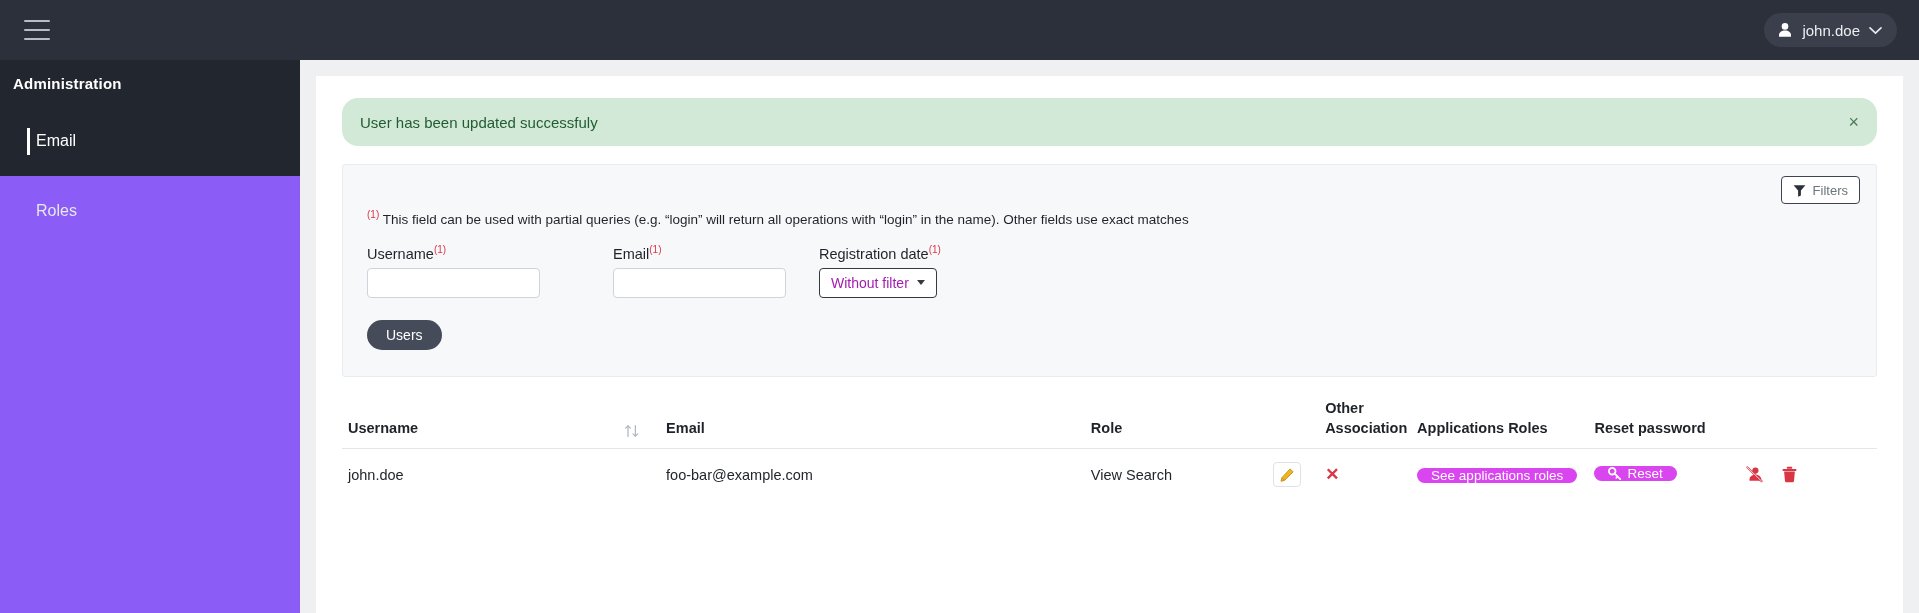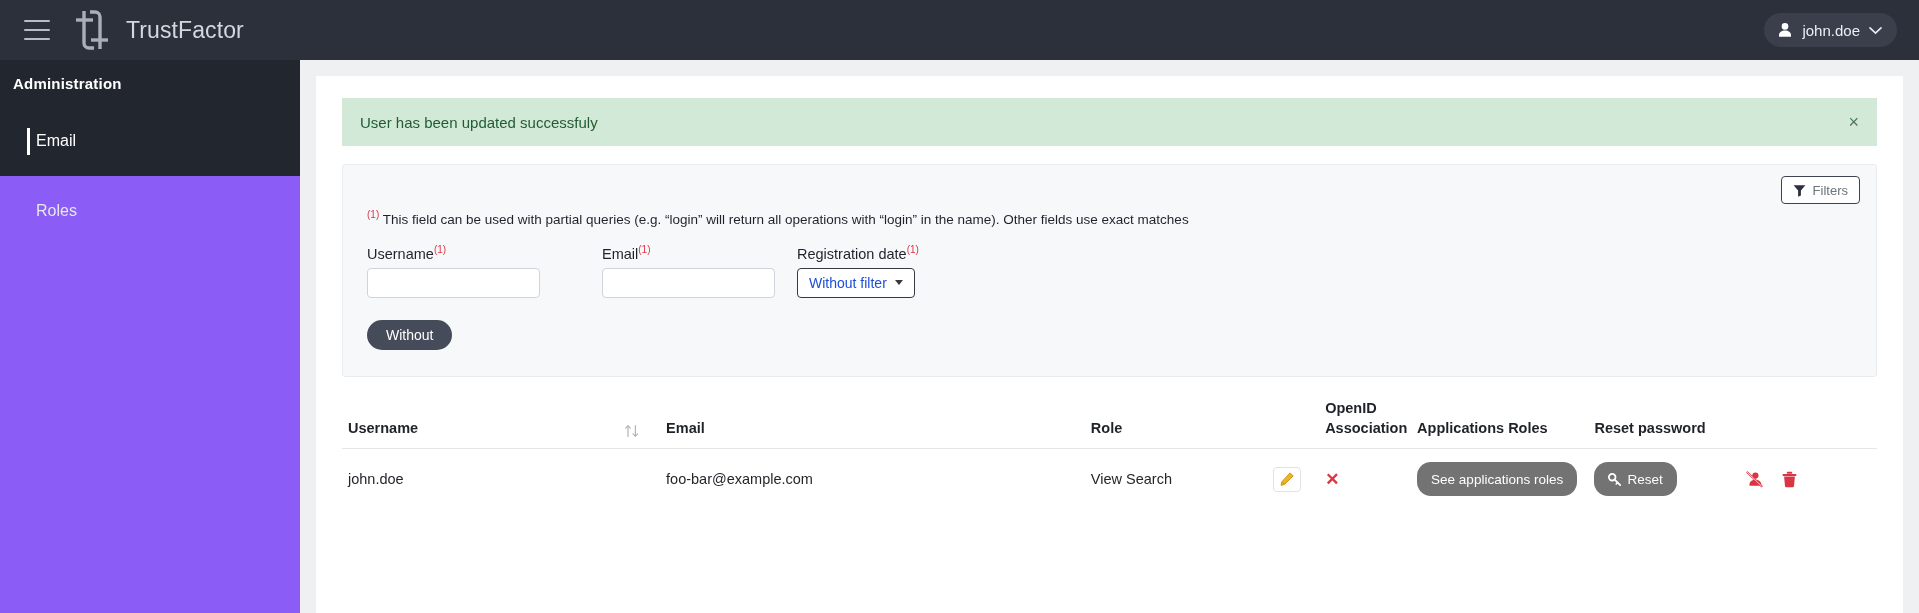--- a/index.html
+++ b/index.html
@@ -98,21 +98,21 @@
     width: 1587px; height: 537px;
     background: #ffffff;
     padding: 22px 26px 0 26px;
   }
 
   
   .alert {
     position: relative;
     height: 48px;
     background: #d3e9d7;
-    border-radius: 0;
+    border-radius: 16px;
     display: flex; align-items: center;
     padding: 0 10px 0 18px;
     color: #215c32;
     font-size: 15px;
   }
   .alert-close {
     position: absolute; right: 18px; top: 50%;
     transform: translateY(-50%);
     color: #4d7a59;
     font-size: 18px;
@@ -152,21 +152,21 @@
     font-size: 13.5px;
     color: #1f2329;
     line-height: 1.2;
   }
   sup.mark { color: #dc3545; font-size: 10px; vertical-align: super; }
 
   .fields-row {
     display: flex;
     align-items: flex-end;
     margin-top: 16px;
-    gap: 4px;
+    gap: 15px;
   }
   .field { position: relative; }
   .field-label {
     display: block;
     font-size: 14.5px;
     color: #1f2329;
     margin-bottom: 6px;
     white-space: nowrap;
   }
   .text-input {
@@ -182,21 +182,21 @@
   .field--username { width: 231px; }
   .field--email    { width: 191px; }
   .select-btn {
     display: inline-flex; align-items: center; gap: 8px;
     height: 30px;
     padding: 0 11px;
     background: #ffffff;
     border: 1px solid #343a40;
     border-radius: 4px;
     font-size: 14px;
-    color: #1d4ed8;
+    color: #a21caf;
     cursor: pointer;
     white-space: nowrap;
     font-family: "Liberation Sans", sans-serif;
   }
   .caret {
     width: 0; height: 0;
     border-left: 4.5px solid transparent;
     border-right: 4.5px solid transparent;
     border-top: 5px solid #343a40;
   }
@@ -255,23 +255,23 @@
   .pencil-icon { width: 14px; height: 14px; }
   .x-mark {
     color: #dc3545;
     font-size: 17px;
     font-weight: bold;
     line-height: 1;
     cursor: pointer;
   }
   .pill-btn {
     display: inline-flex; align-items: center; gap: 6px;
-    height: 34px;
+    height: 15px;
     padding: 0 14px;
-    background: #737373;
+    background: #d946ef;
     border: none;
     border-radius: 14px;
     color: #ffffff;
     font-size: 13.5px;
     cursor: pointer;
     white-space: nowrap;
     font-family: "Liberation Sans", sans-serif;
   }
   .key-icon { width: 13px; height: 13px; flex: 0 0 auto; }
   .row-actions { display: flex; align-items: center; gap: 18px; justify-content: flex-start; }
@@ -280,31 +280,20 @@
 </head>
 <body>
 
 <div class="topbar">
   <div class="hamburger">
     <span></span>
     <span></span>
     <span></span>
   </div>
 
-  <div class="brand">
-    <svg class="brand-mark" viewBox="0 0 40 46">
-      <g fill="none" stroke="#a9aeba" stroke-width="3.4">
-        <path d="M12 4 L12 36 A5 5 0 0 0 17 41 L22 41"></path>
-        <path d="M4 13 L21 13"></path>
-        <path d="M28 42 L28 10 A5 5 0 0 0 23 5 L18 5"></path>
-        <path d="M36 33 L19 33"></path>
-      </g>
-    </svg>
-    <div class="brand-name">TrustFactor</div>
-  </div>
 
   <div class="spacer"></div>
 
   <div class="user-menu">
     <svg class="avatar-icon" viewBox="0 0 16 16">
       <circle cx="8" cy="4.4" r="3.3" fill="#ffffff"></circle>
       <path d="M8 8.6c-3.4 0-6 2.1-6 4.5v1.6h12v-1.6c0-2.4-2.6-4.5-6-4.5z" fill="#ffffff"></path>
     </svg>
     <span class="user-name">john.doe</span>
     <svg class="chev" viewBox="0 0 13 9">
@@ -367,42 +356,42 @@
           <span>Registration date</span><sup class="mark">(1)</sup>
         </label>
         <button class="select-btn">
           <span>Without filter</span>
           <span class="caret"></span>
         </button>
       </div>
 
     </div>
 
-    <button class="search-btn">Without</button>
+    <button class="search-btn">Users</button>
   </div>
 
   <table class="table">
     <thead>
       <tr>
         <th class="col-username">Username</th>
         <th class="col-sort">
           <svg class="sort-icon" viewBox="0 0 16 14">
             <g fill="none" stroke="#adb5bd" stroke-width="1.2" stroke-linecap="round" stroke-linejoin="round">
               <path d="M4 12.5 V1.8"></path>
                 <path d="M1.6 4.2 L4 1.8 L6.4 4.2"></path>
               <path d="M11.4 1.5 V12.2"></path>
                 <path d="M9 9.8 L11.4 12.2 L13.8 9.8"></path>
             </g>
           </svg>
         </th>
         <th class="col-email">Email</th>
         <th class="col-role">Role</th>
         <th class="col-editbtn"></th>
         <th class="col-openid">
-          <span>OpenID</span><br>
+          <span>Other</span><br>
           <span>Association</span>
         </th>
         <th class="col-approles">Applications Roles</th>
         <th class="col-reset">Reset password</th>
         <th class="col-actions"></th>
       </tr>
     </thead>
     <tbody>
       <tr>
         <td class="col-username">john.doe</td>

